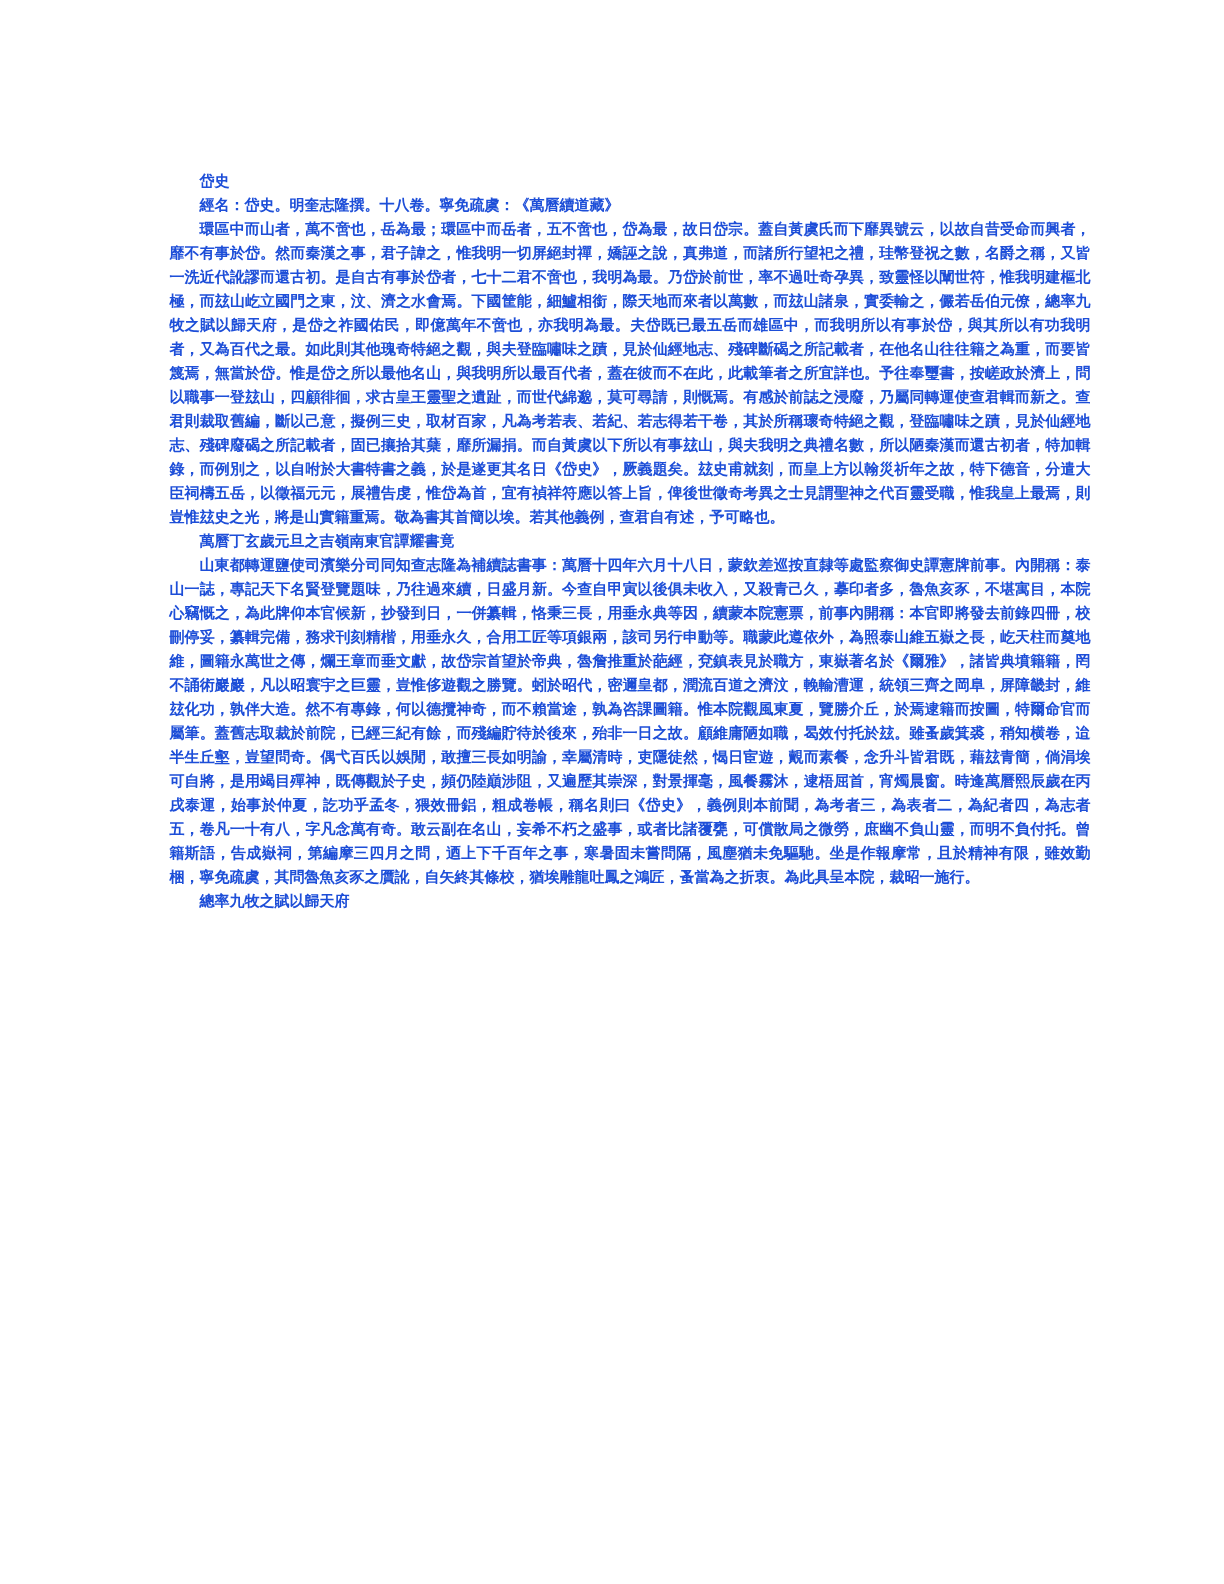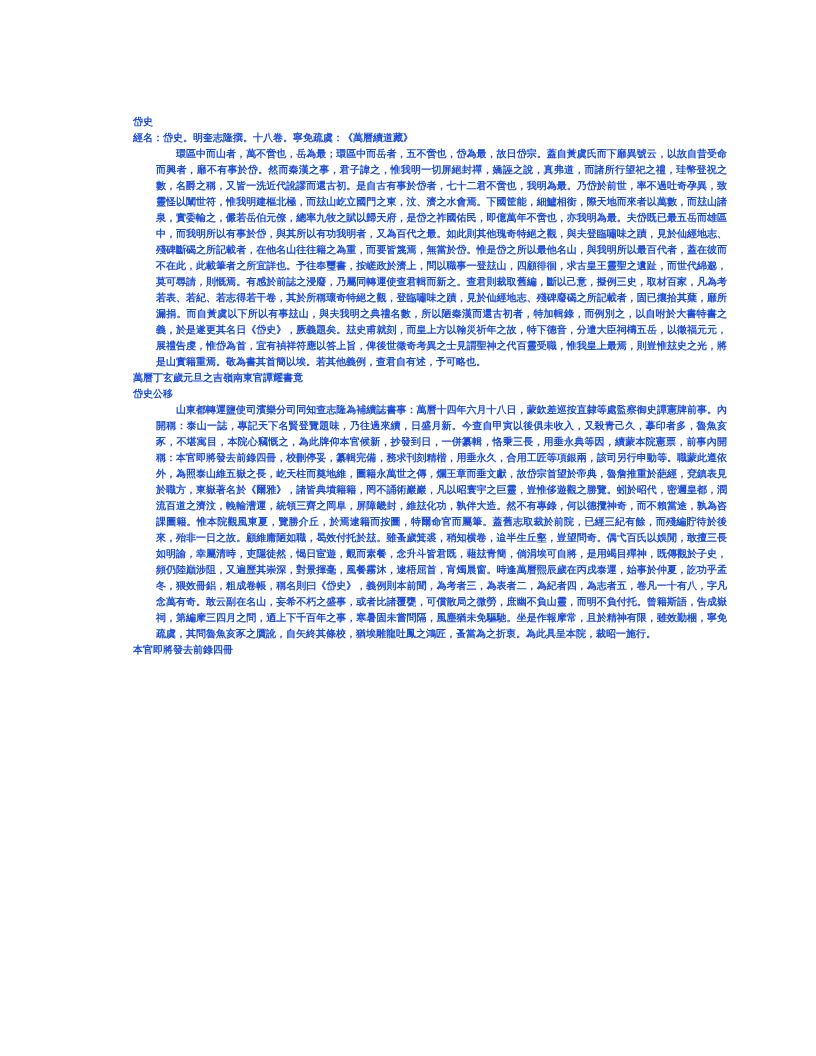--- a/index.html
+++ b/index.html
@@ -27,27 +27,25 @@
     line-height: 16px;
     text-indent: 2em;
     font-weight: bold;
     color: #1d4ed8;
   }
   .doc-para {
     text-align: justify;
     text-justify: inter-ideograph;
     word-break: break-all;
     overflow-wrap: anywhere;
-    margin-left: 43px;
   }
 </style>
 </head>
 <body>
 
 <div class="page">
   <p class="doc-line">岱史</p>
   <p class="doc-line">經名：岱史。明奎志隆撰。十八卷。寧免疏虞：《萬曆續道藏》</p>
   <p class="doc-para">環區中而山者，萬不啻也，岳為最；環區中而岳者，五不啻也，岱為最，故日岱宗。蓋自黃虞氏而下靡異號云，以故自昔受命而興者，靡不有事於岱。然而秦漢之事，君子諱之，惟我明一切屏絕封禪，嬌誣之說，真弗道，而諸所行望祀之禮，珪幣登祝之數，名爵之稱，又皆一洗近代訛謬而還古初。是自古有事於岱者，七十二君不啻也，我明為最。乃岱於前世，率不過吐奇孕異，致靈怪以闡世符，惟我明建樞北極，而玆山屹立國門之東，汶、濟之水會焉。下國筐能，細鱸相銜，際天地而來者以萬數，而玆山諸泉，實委輸之，儼若岳伯元僚，總率九牧之賦以歸天府，是岱之祚國佑民，即億萬年不啻也，亦我明為最。夫岱既已最五岳而雄區中，而我明所以有事於岱，與其所以有功我明者，又為百代之最。如此則其他瑰奇特絕之觀，與夫登臨嘯味之蹟，見於仙經地志、殘碑斷碣之所記載者，在他名山往往籍之為重，而要皆篾焉，無當於岱。惟是岱之所以最他名山，與我明所以最百代者，蓋在彼而不在此，此載筆者之所宜詳也。予往奉璽書，按嵯政於濟上，問以職事一登玆山，四顧徘徊，求古皇王靈聖之遺趾，而世代綿邈，莫可尋請，則慨焉。有感於前誌之浸廢，乃屬同轉運使查君輯而新之。查君則裁取舊編，斷以己意，擬例三史，取材百家，凡為考若表、若紀、若志得若干卷，其於所稱瓌奇特絕之觀，登臨嘯味之蹟，見於仙經地志、殘碑廢碣之所記載者，固已攘拾其蘖，靡所漏捐。而自黃虞以下所以有事玆山，與夫我明之典禮名數，所以陋秦漢而還古初者，特加輯錄，而例別之，以自咐於大書特書之義，於是遂更其名日《岱史》，厥義題矣。玆史甫就刻，而皇上方以翰災祈年之故，特下德音，分遣大臣祠檮五岳，以徵福元元，展禮告虔，惟岱為首，宜有禎祥符應以答上旨，俾後世徵奇考異之士見謂聖神之代百靈受職，惟我皇上最焉，則豈惟玆史之光，將是山實籍重焉。敬為書其首簡以埃。若其他義例，查君自有述，予可略也。</p>
   <p class="doc-line">萬曆丁玄歲元旦之吉嶺南東官譚耀書竟</p>
-  <p class="doc-line">岱史公移</p>
   <p class="doc-para">山東都轉運鹽使司濱樂分司同知查志隆為補續誌書事：萬曆十四年六月十八日，蒙欽差巡按直隸等處監察御史譚憲牌前事。內開稱：泰山一誌，專記天下名賢登覽題味，乃往過來續，日盛月新。今查自甲寅以後俱未收入，又殺青己久，摹印者多，魯魚亥豕，不堪寓目，本院心竊慨之，為此牌仰本官候新，抄發到日，一併纂輯，恪秉三長，用垂永典等因，續蒙本院憲票，前事內開稱：本官即將發去前錄四冊，校刪停妥，纂輯完備，務求刊刻精楷，用垂永久，合用工匠等項銀兩，該司另行申動等。職蒙此遵依外，為照泰山維五嶽之長，屹天柱而奠地維，圖籍永萬世之傳，爛王章而垂文獻，故岱宗首望於帝典，魯詹推重於葩經，兗鎮表見於職方，東嶽著名於《爾雅》，諸皆典墳籍籍，罔不誦術巖巖，凡以昭寰宇之巨靈，豈惟侈遊觀之勝覽。蚓於昭代，密邇皇都，潤流百道之濟汶，輓輸漕運，統領三齊之岡阜，屏障畿封，維玆化功，孰伴大造。然不有專錄，何以德攬神奇，而不賴當途，孰為咨課圖籍。惟本院觀風東夏，覽勝介丘，於焉逮籍而按圖，特爾命官而屬筆。蓋舊志取裁於前院，已經三紀有餘，而殘編貯待於後來，殆非一日之故。顧維庸陋如職，曷效付托於玆。雖蚤歲箕裘，稍知横卷，迨半生丘壑，豈望問奇。偶弋百氏以娛閒，敢擅三長如明諭，幸屬清時，吏隱徒然，愒日宦遊，覿而素餐，念升斗皆君既，藉玆青簡，倘涓埃可自將，是用竭目殫神，既傳觀於子史，頻仍陸巔涉阻，又遍歷其崇深，對景揮毫，風餐霧沐，逮梧屈首，宵燭晨窗。時逢萬曆熙辰歲在丙戌泰運，始事於仲夏，訖功乎孟冬，猥效冊鋁，粗成卷帳，稱名則曰《岱史》，義例則本前聞，為考者三，為表者二，為紀者四，為志者五，卷凡一十有八，字凡念萬有奇。敢云副在名山，妄希不朽之盛事，或者比諸覆甕，可償散局之微勞，庶幽不負山靈，而明不負付托。曾籍斯語，告成嶽祠，第編摩三四月之問，迺上下千百年之事，寒暑固未嘗問隔，風塵猶未免驅馳。坐是作報摩常，且於精神有限，雖效勤梱，寧免疏虞，其問魯魚亥豕之贋訛，自矢終其條校，猶埃雕龍吐鳳之鴻匠，蚤當為之折衷。為此具呈本院，裁昭一施行。</p>
-  <p class="doc-line">本官即將發去前錄四冊</p>
+  <p class="doc-line">總率九牧之賦以歸天府</p>
 </div>
 
 </body></html>

